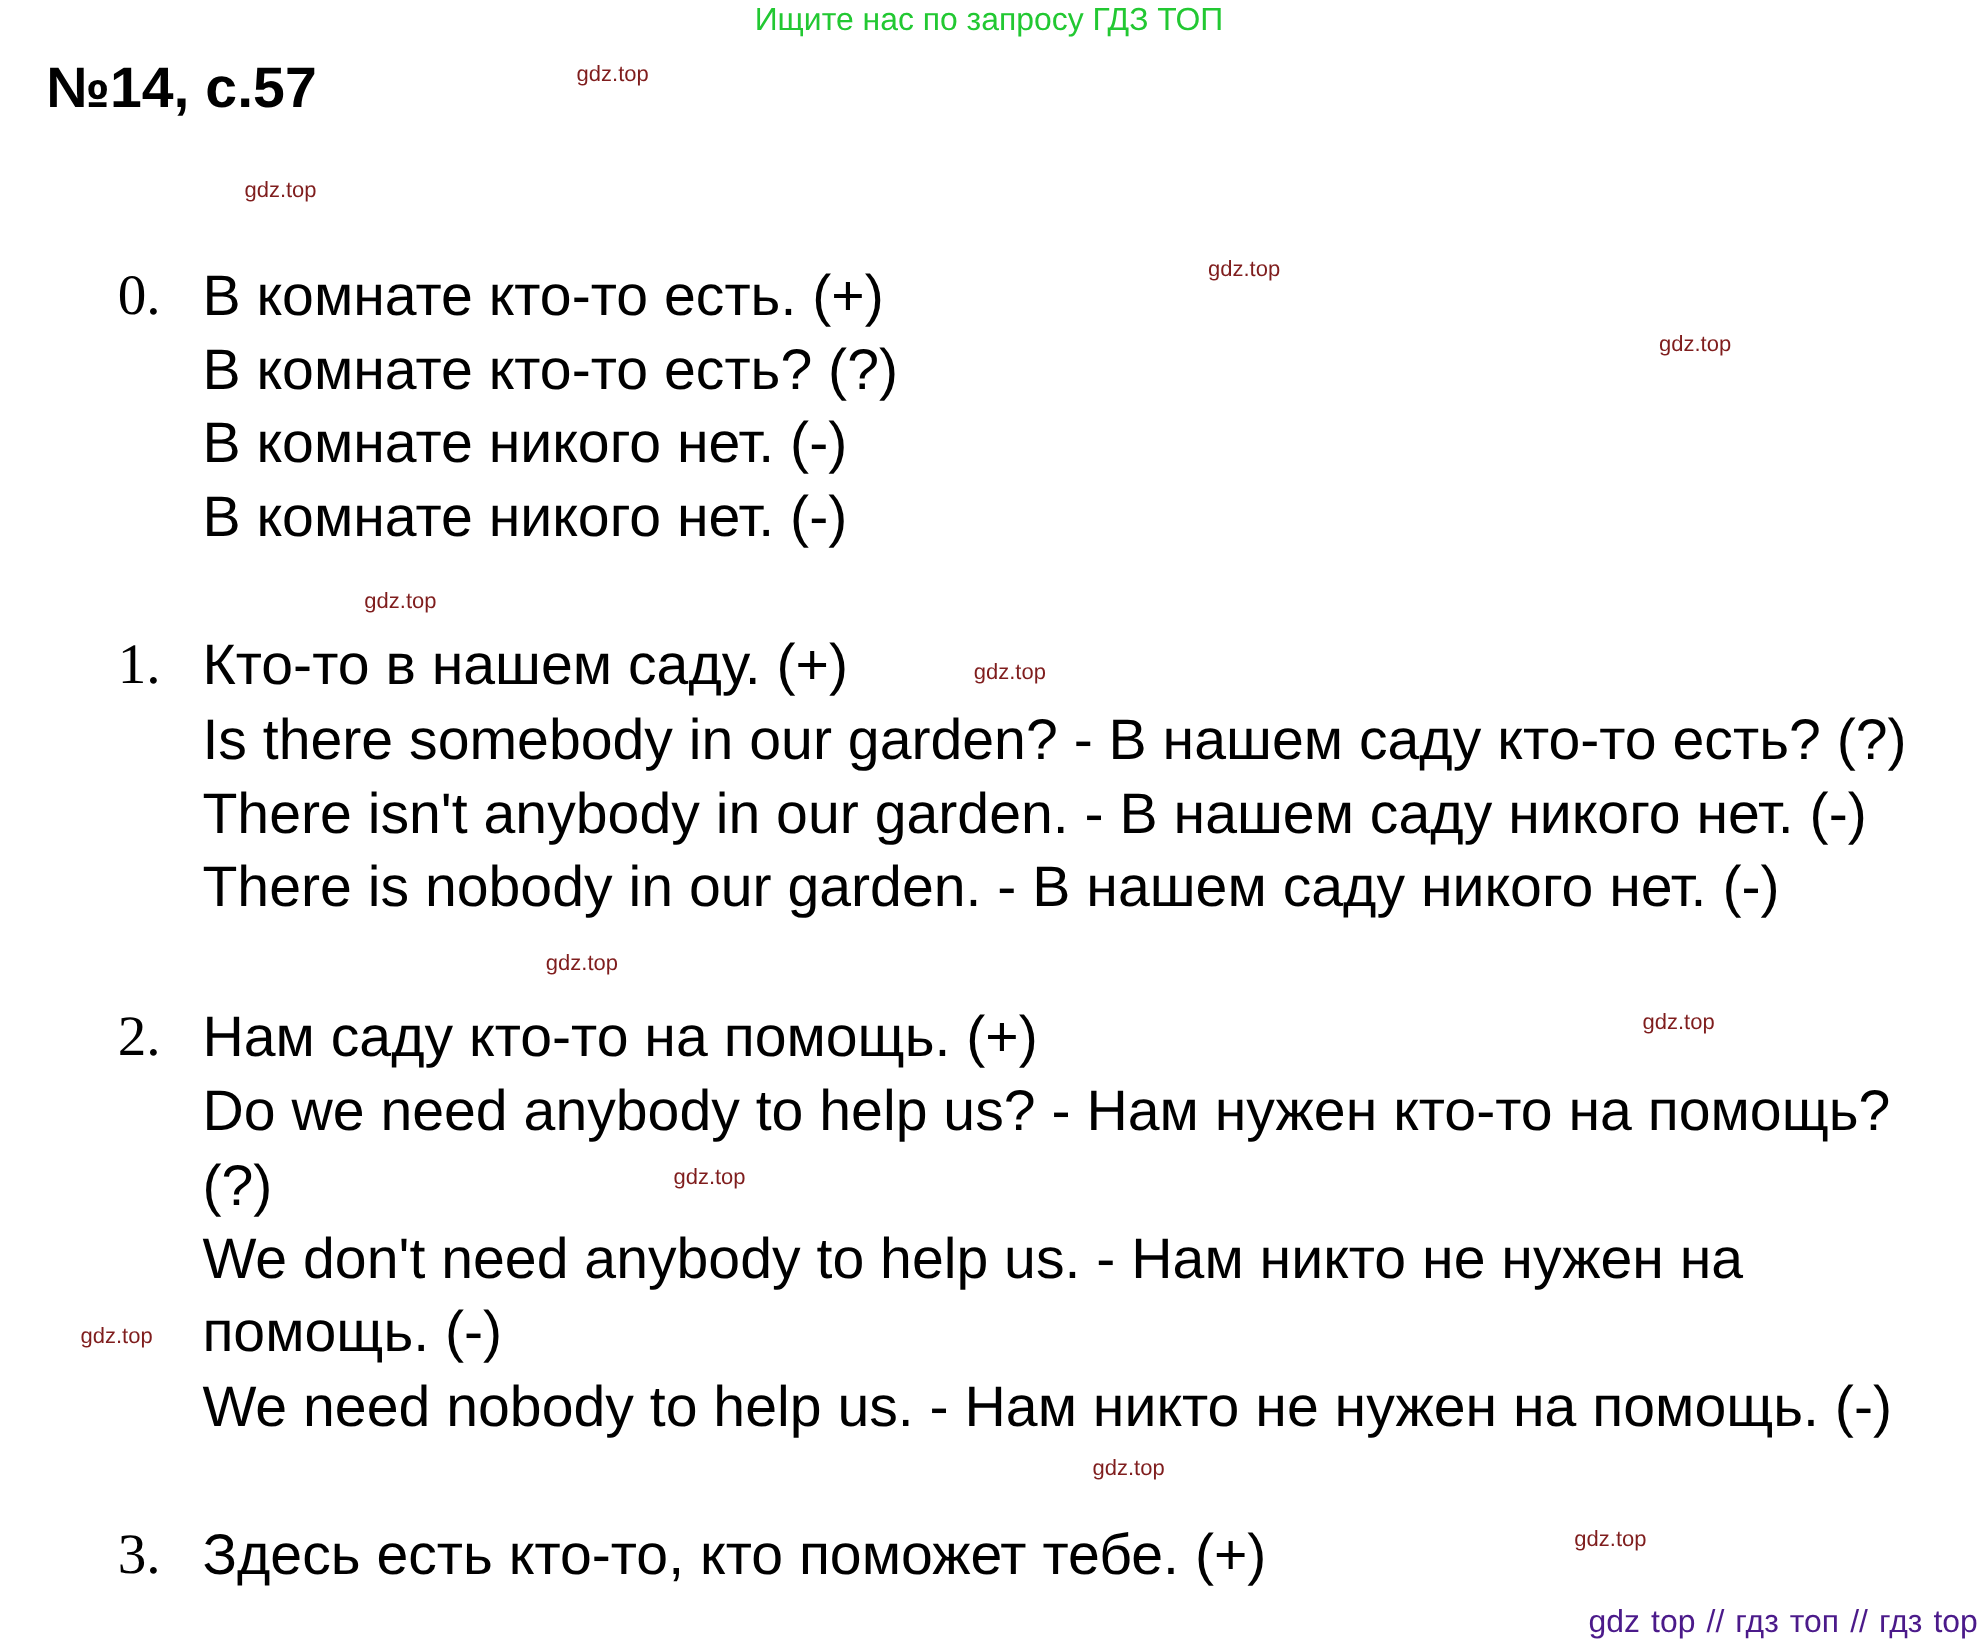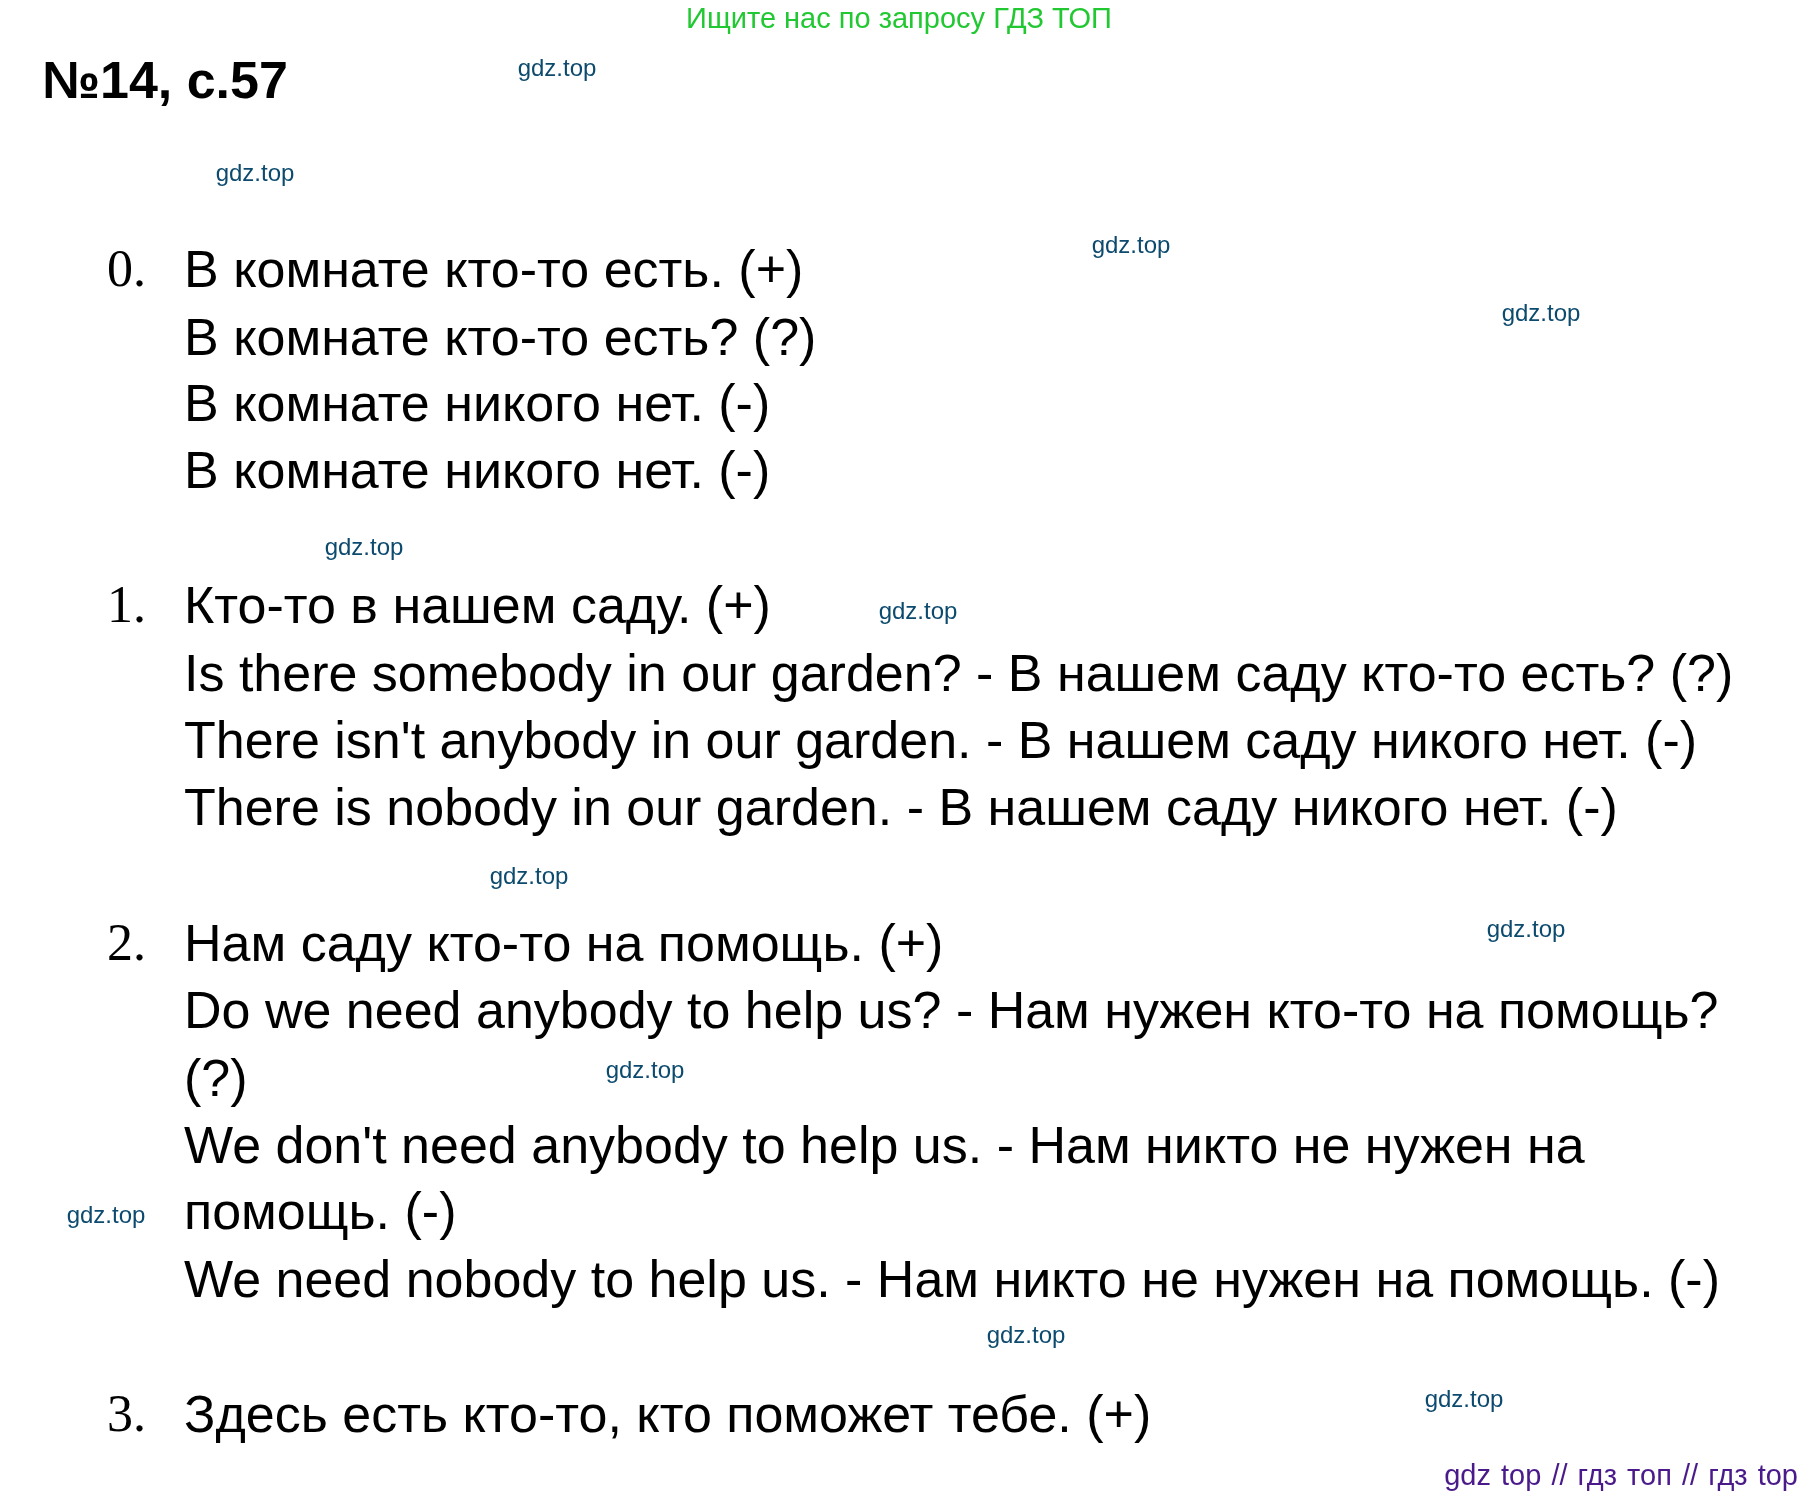--- a/index.html
+++ b/index.html
@@ -9,21 +9,21 @@
     left: 0; width: 1798px; top: 0; text-align: center;
     font-family: "Liberation Sans", sans-serif; font-size: 29px; color: #22c832;
     line-height: 36px;
   }
   .title {
     left: 18px; top: 48px;
     font-family: Liberation Sans, sans-serif; font-weight: bold; font-size: 52px;
     line-height: 64px; color: #000; margin-left: 24px;
   }
   .wm {
-    font-family: "Liberation Sans", sans-serif; font-size: 24px; color: #0c4a6e;
+    font-family: "Liberation Sans", sans-serif; font-size: 20px; color: #7f1d1d;
     line-height: 32px; transform: translateX(-50%);
   }
   .line {
     left: 184px;
     font-family: Liberation Sans, sans-serif; font-size: 52px; color: #000;
     line-height: 62px; transform: translateY(-50%);
   }
   .num {
     left: 107px;
     font-family: "Liberation Serif", serif; font-size: 52px; color: #000;

